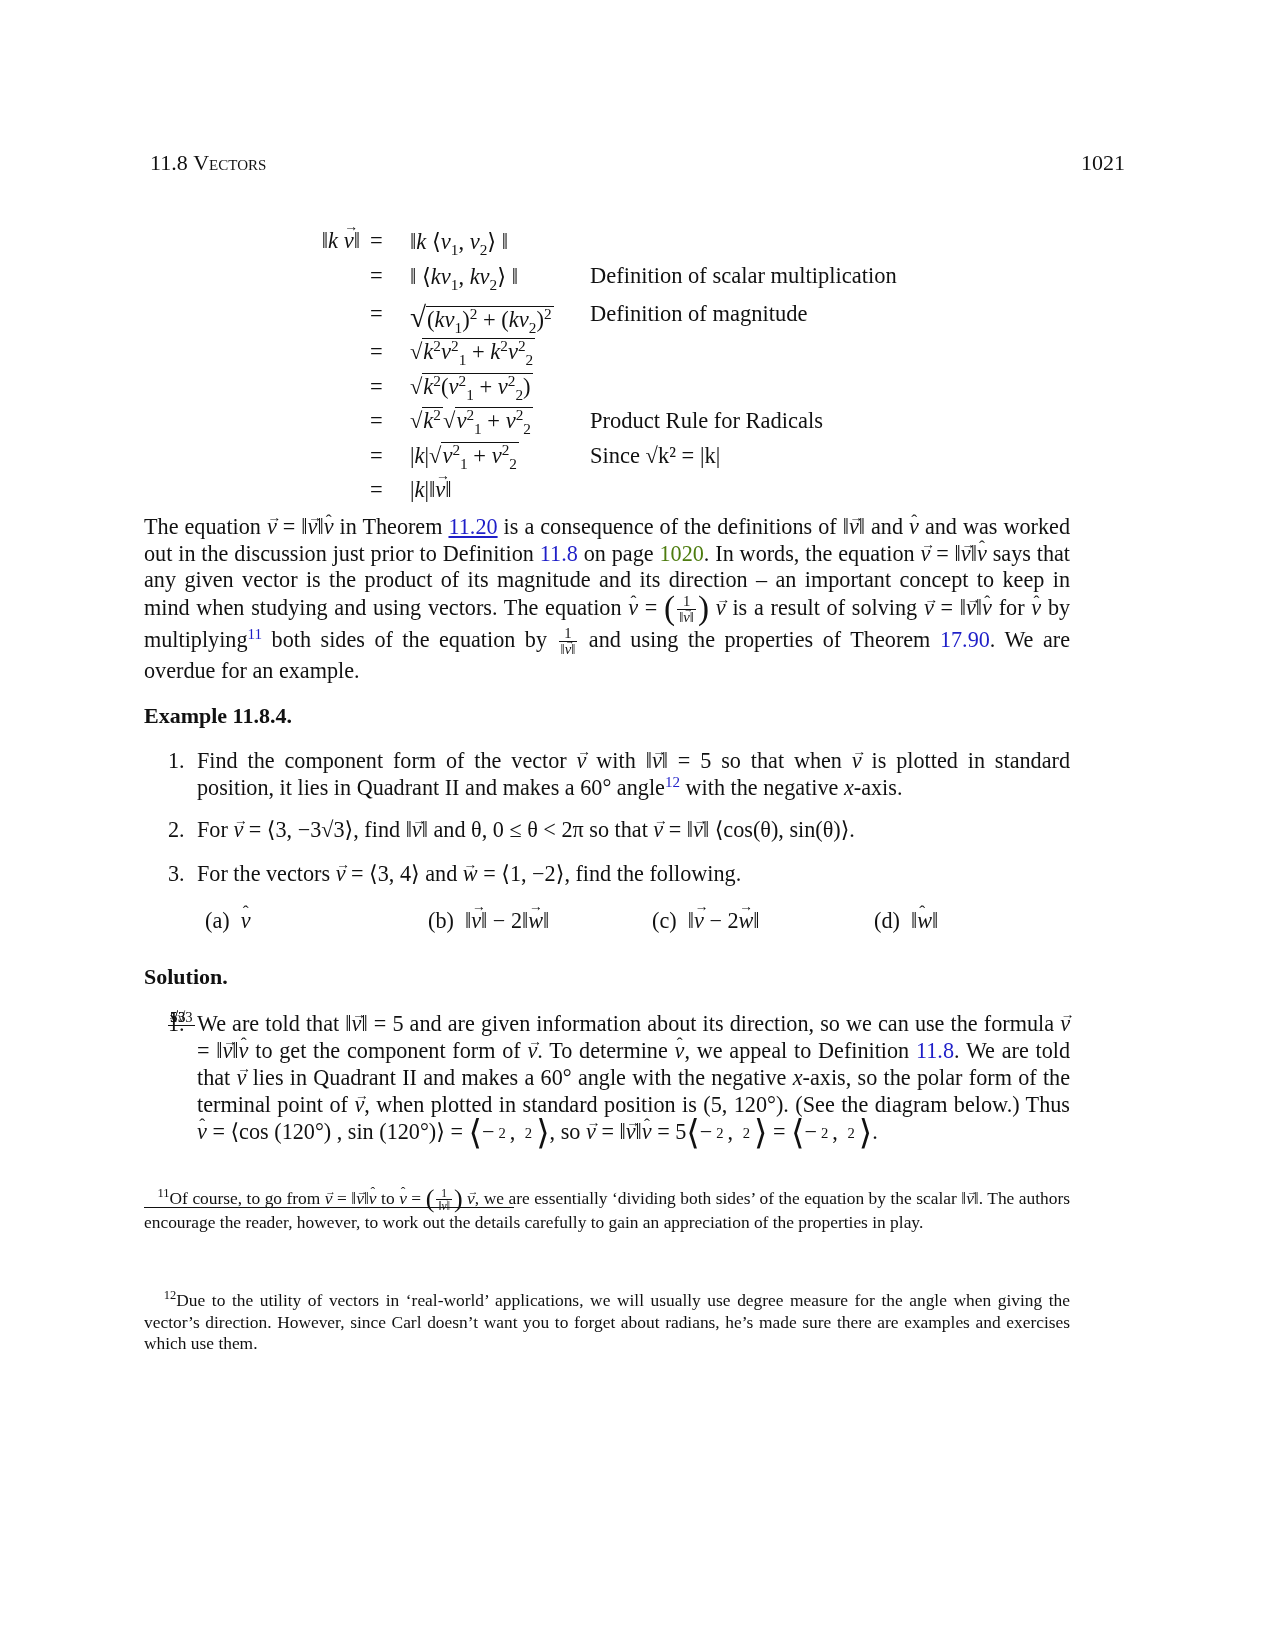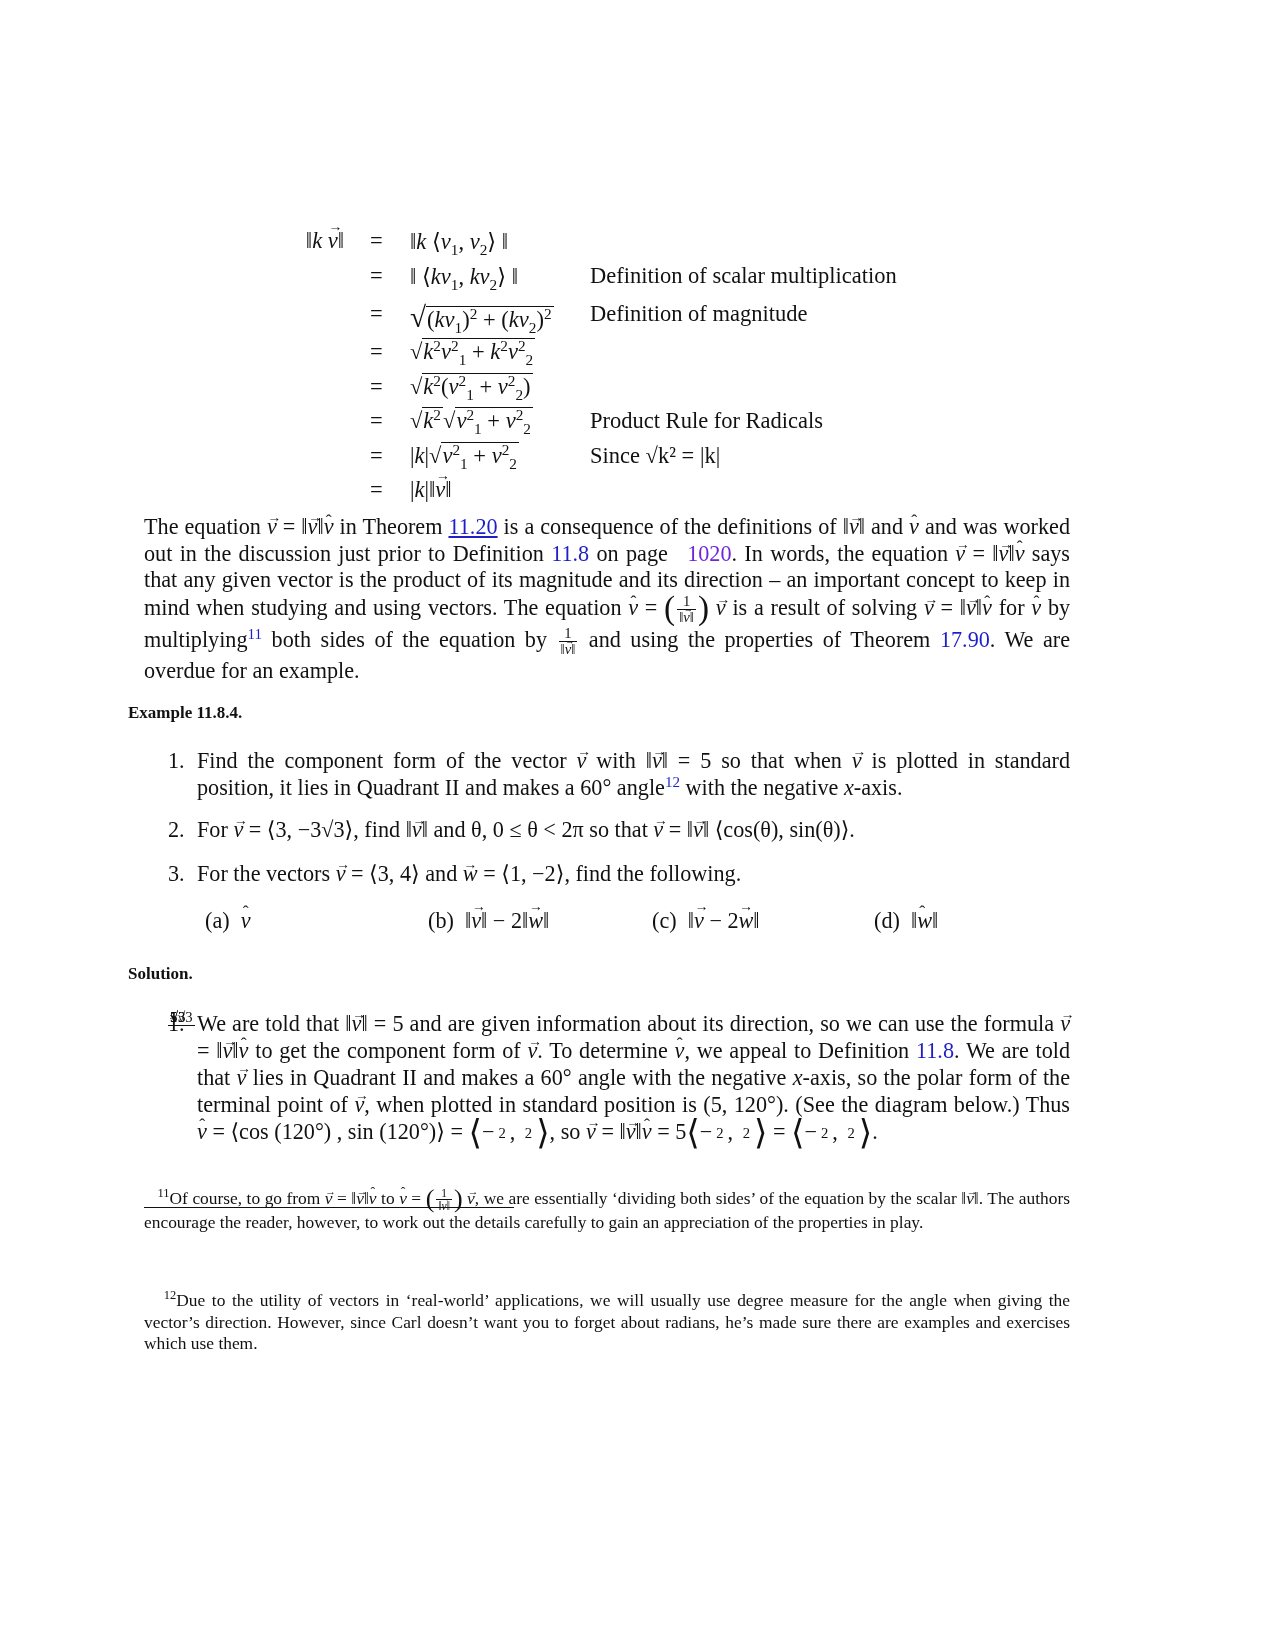--- a/index.html
+++ b/index.html
@@ -38,51 +38,58 @@
   .frac .den { display: block; padding: 0 2px; }
   .bigp { font-size: 1.5em; vertical-align: -0.12em; font-weight: 200; }
   .bigang { font-size: 1.55em; vertical-align: -0.14em; font-weight: 200; }
 
   
   .deriv {
     position: absolute; left: 300px; top: 228px;
     font-family: "Liberation Serif", "DejaVu Serif", serif; font-size: 22.5px;
   }
   .deriv .row { position: relative; height: 34.5px; }
-  .deriv .lhs { position: absolute; right: calc(100% - 58px); white-space: nowrap; width: 70px; text-align: center; left: -10px; }
+  .deriv .lhs { position: absolute; right: calc(100% - 58px); white-space: nowrap; width: 70px; text-align: right; left: -10px; }
   .deriv .eq { position: absolute; left: 70px; }
   .deriv .rhs { position: absolute; left: 110px; white-space: nowrap; }
   .deriv .note { position: absolute; left: 290px; white-space: nowrap; font-style: normal; }
 
   .para {
     position: absolute; left: 144px; width: 926px;
     font-family: "Liberation Serif", "DejaVu Serif", serif; font-size: 22.2px;
     line-height: 26.7px; text-align: justify;
   }
-  .heading { position: absolute; left: 128px; font-family: "Liberation Serif", "DejaVu Serif", serif; font-size: 17px; font-weight: bold; }
+  .heading { position: absolute; left: 144px; font-family: "Liberation Serif", "DejaVu Serif", serif; font-size: 22px; font-weight: bold; }
   .list-item {
     position: absolute; left: 168px; width: 902px;
     font-family: "Liberation Serif", "DejaVu Serif", serif; font-size: 22.2px; line-height: 27px; text-align: justify;
   }
   .list-item .num { position: absolute; left: 0; top: 0; }
   .list-item .body { margin-left: 29px; display: block; }
   .subparts { position: absolute; top: 908px; left: 205px; width: 860px; font-family: "Liberation Serif", "DejaVu Serif", serif; font-size: 22.2px; }
   .subparts .sp { position: absolute; white-space: nowrap; }
   .rule { position: absolute; left: 144px; top: 1207px; width: 370px; height: 0; border-top: 1.3px solid #111; }
   .fn {
     position: absolute; left: 144px; width: 926px;
     font-family: "Liberation Serif", "DejaVu Serif", serif; font-size: 17.4px; line-height: 21.6px; text-align: justify;
   }
   .fn sup.fnmark { font-size: 0.72em; }
 </style>
 </head>
 <body>
 
 <div class="page">
 
+  <div class="header">
+    <span class="left">
+      <span>11.8</span>
+      <span class="sc">Vectors</span>
+    </span>
+    <span class="right">1021</span>
+  </div>
 
   <div class="deriv">
     <div class="row">
       <span class="lhs">‖<span class="m">k</span> <span class="vec">v</span>‖</span>
       <span class="eq">=</span>
       <span class="rhs">‖<span class="m">k</span> ⟨<span class="m">v</span><sub>1</sub>, <span class="m">v</span><sub>2</sub>⟩ ‖</span>
     </div>
     <div class="row">
       <span class="eq">=</span>
       <span class="rhs">‖ ⟨<span class="m">kv</span><sub>1</sub>, <span class="m">kv</span><sub>2</sub>⟩ ‖</span>
@@ -122,21 +129,21 @@
     <span class="vec">v</span> = ‖<span class="vec">v</span>‖<span class="hat">v</span>
     <span>in Theorem</span>
     <a class="link" href="#" style="color: rgb(31, 31, 200); text-decoration: underline;">11.20</a>
     <span>is a consequence of the definitions of</span>
     ‖<span class="vec">v</span>‖
     <span>and</span>
     <span class="hat">v</span>
     <span>and was worked out in the discussion just prior to Definition</span>
     <a class="link" href="#" style="color: rgb(31, 31, 200);">11.8</a>
     <span>on page</span>
-    <a class="link" href="#" style="color: #6d28d9; margin-left: 12px;">1020</a><span>. In words, the equation</span>
+    <a class="link" href="#" style="color: #4d7c0f;">1020</a><span>. In words, the equation</span>
     <span class="vec">v</span> = ‖<span class="vec">v</span>‖<span class="hat">v</span>
     <span>says that any given vector is the product of its magnitude and its direction – an important concept to keep in mind when studying and using vectors. The equation</span>
     <span class="hat">v</span> = <span class="bigp">(</span><span class="frac"><span class="num">1</span><span class="den">‖<span class="vec">v</span>‖</span></span><span class="bigp">)</span> <span class="vec">v</span>
     <span>is a result of solving</span>
     <span class="vec">v</span> = ‖<span class="vec">v</span>‖<span class="hat">v</span>
     <span>for</span>
     <span class="hat">v</span>
     <span>by multiplying</span><sup><a class="link" href="#" style="color: rgb(31, 31, 200);">11</a></sup>
     <span>both sides of the equation by</span>
     <span class="frac"><span class="num">1</span><span class="den">‖<span class="vec">v</span>‖</span></span>

